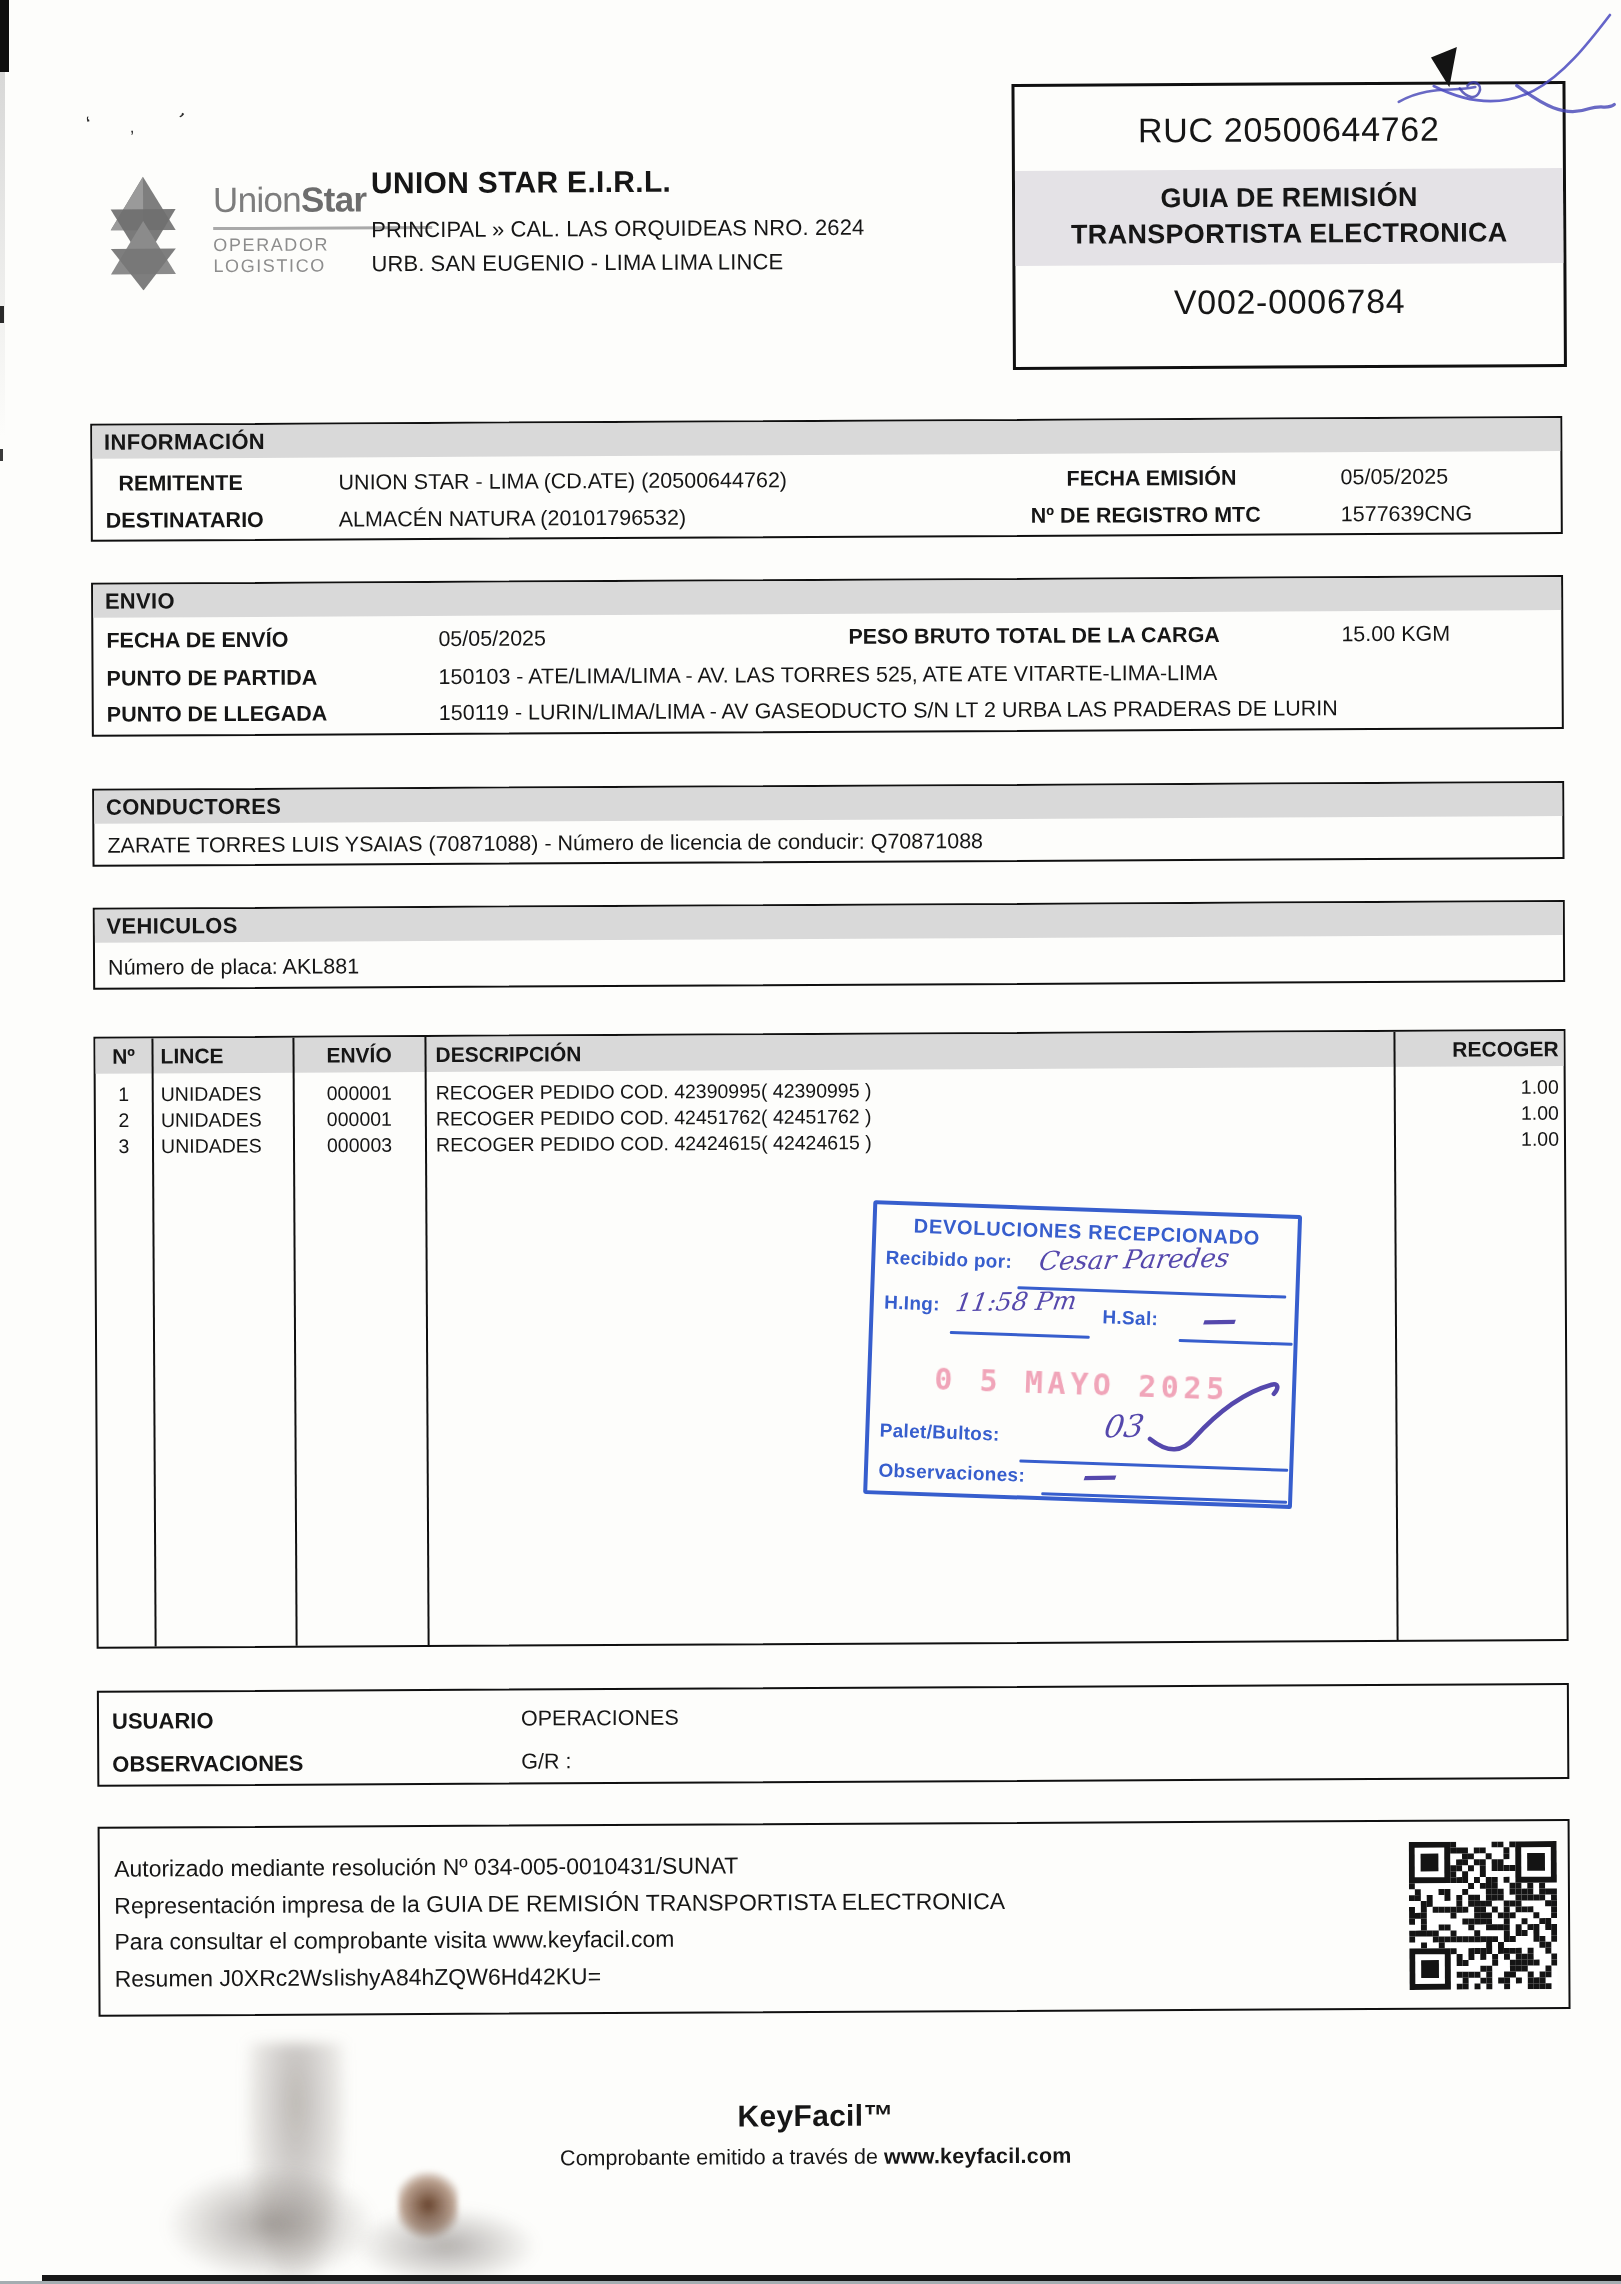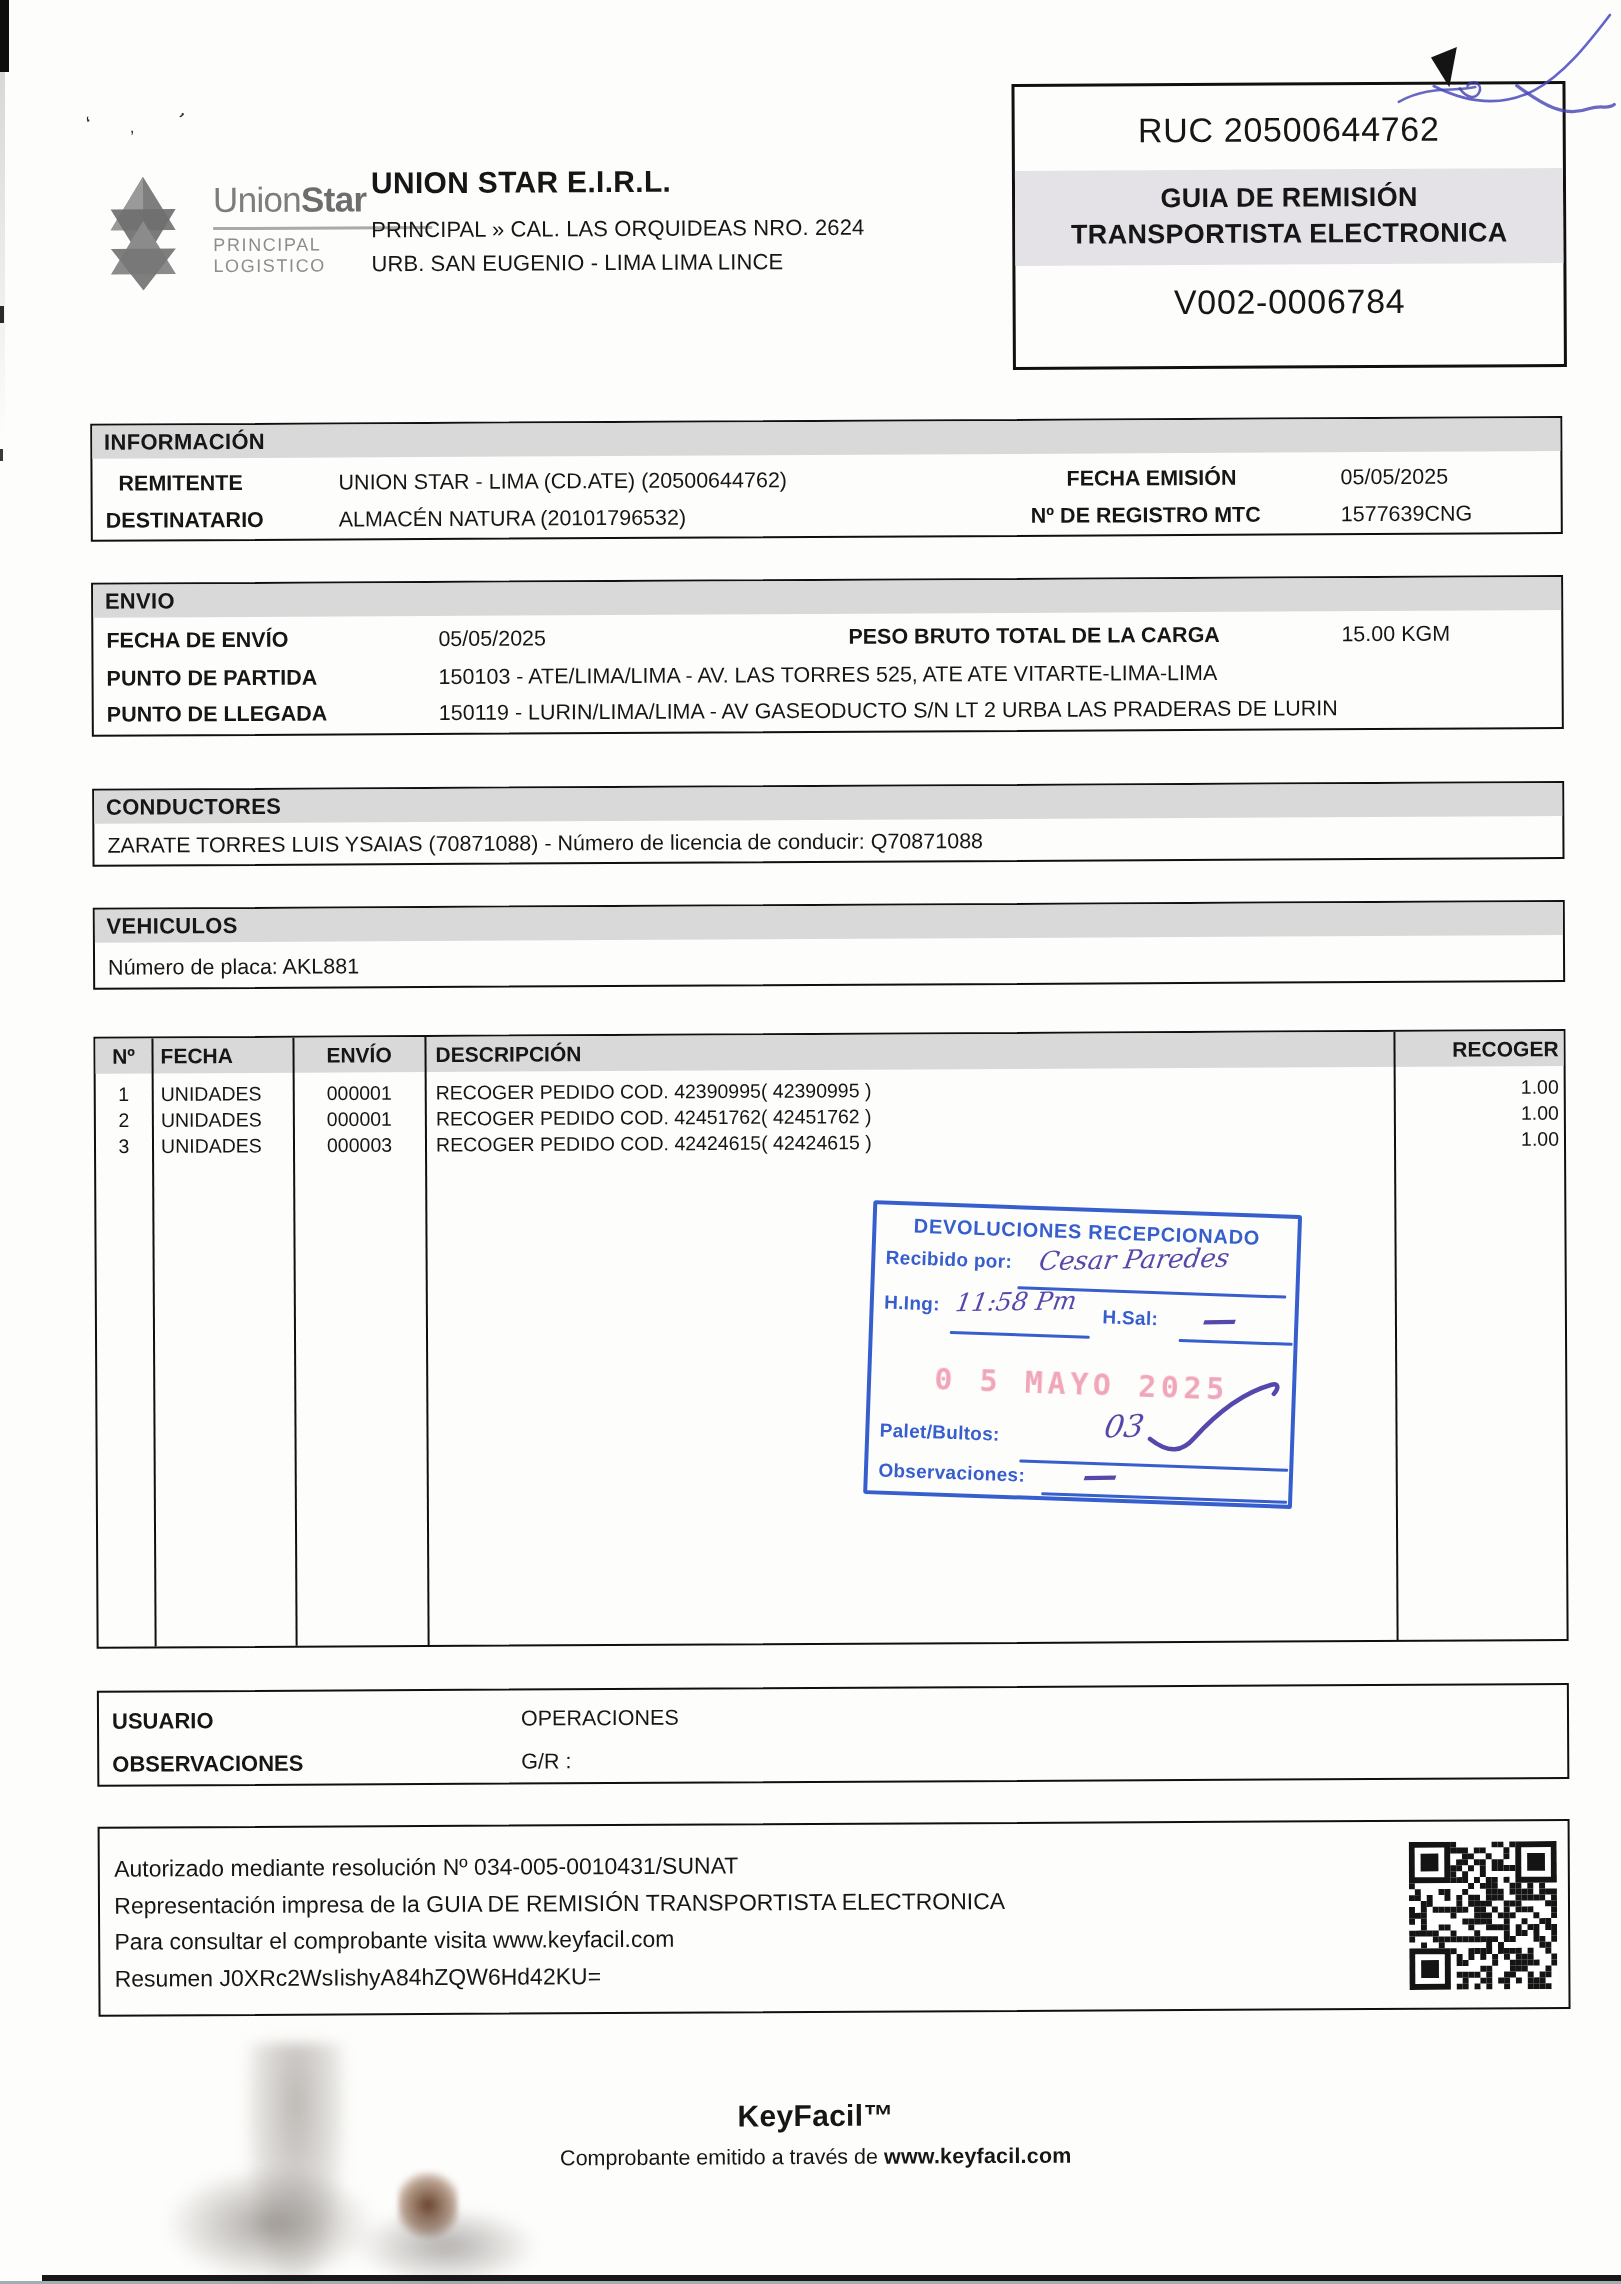--- a/index.html
+++ b/index.html
@@ -102,21 +102,21 @@
     <div class="logo">
       <svg class="logo-star" width="116" height="116" viewBox="0 0 100 100">
         <polygon points="50,2 78,48 22,48" fill="#7e7e7e"></polygon>
         <polygon points="50,2 50,48 22,48" fill="#9a9a9a"></polygon>
         <polygon points="22,30 78,30 50,76" fill="#6f6f6f" opacity="0.92"></polygon>
         <polygon points="50,40 78,86 22,86" fill="#8b8b8b"></polygon>
         <polygon points="22,64 78,64 50,100" fill="#777" opacity="0.95"></polygon>
       </svg>
       <div class="logo-words"><span>Union</span><b>Star</b></div>
       <div class="logo-rule"></div>
-      <div class="logo-sub">PRINCIPAL LOGISTICO</div>
+      <div class="logo-sub">OPERADOR LOGISTICO</div>
     </div>
 
     <div class="company-name">UNION STAR E.I.R.L.</div>
     <div class="addr" style="top:215px;">PRINCIPAL » CAL. LAS ORQUIDEAS NRO. 2624</div>
     <div class="addr" style="top:249px;">URB. SAN EUGENIO - LIMA LIMA LINCE</div>
 
     <div class="ruc-box">
       <div class="ruc-number">RUC 20500644762</div>
       <div class="ruc-band">
         <div>GUIA DE REMISIÓN</div>
@@ -177,21 +177,21 @@
     <div class="sec" style="top:904px; height:82px;">
       <div class="sec-band">VEHICULOS</div>
       <div class="abs-row" style="top:46px;">
         <span style="left:13px;">Número de placa: AKL881</span>
       </div>
     </div>
 
     <div class="items">
       <div class="items-head">
         <span class="c1">Nº</span>
-        <span class="c2">FECHA</span>
+        <span class="c2">LINCE</span>
         <span class="c3">ENVÍO</span>
         <span class="c4">DESCRIPCIÓN</span>
         <span class="c5" style="right:7.8px;">RECOGER</span>
       </div>
       <div class="vl" style="left:56px;"></div>
       <div class="vl" style="left:197px;"></div>
       <div class="vl" style="left:329px;"></div>
       <div class="vl" style="left:1298px;"></div>
 
       <div class="item-row" style="top:43px;">

